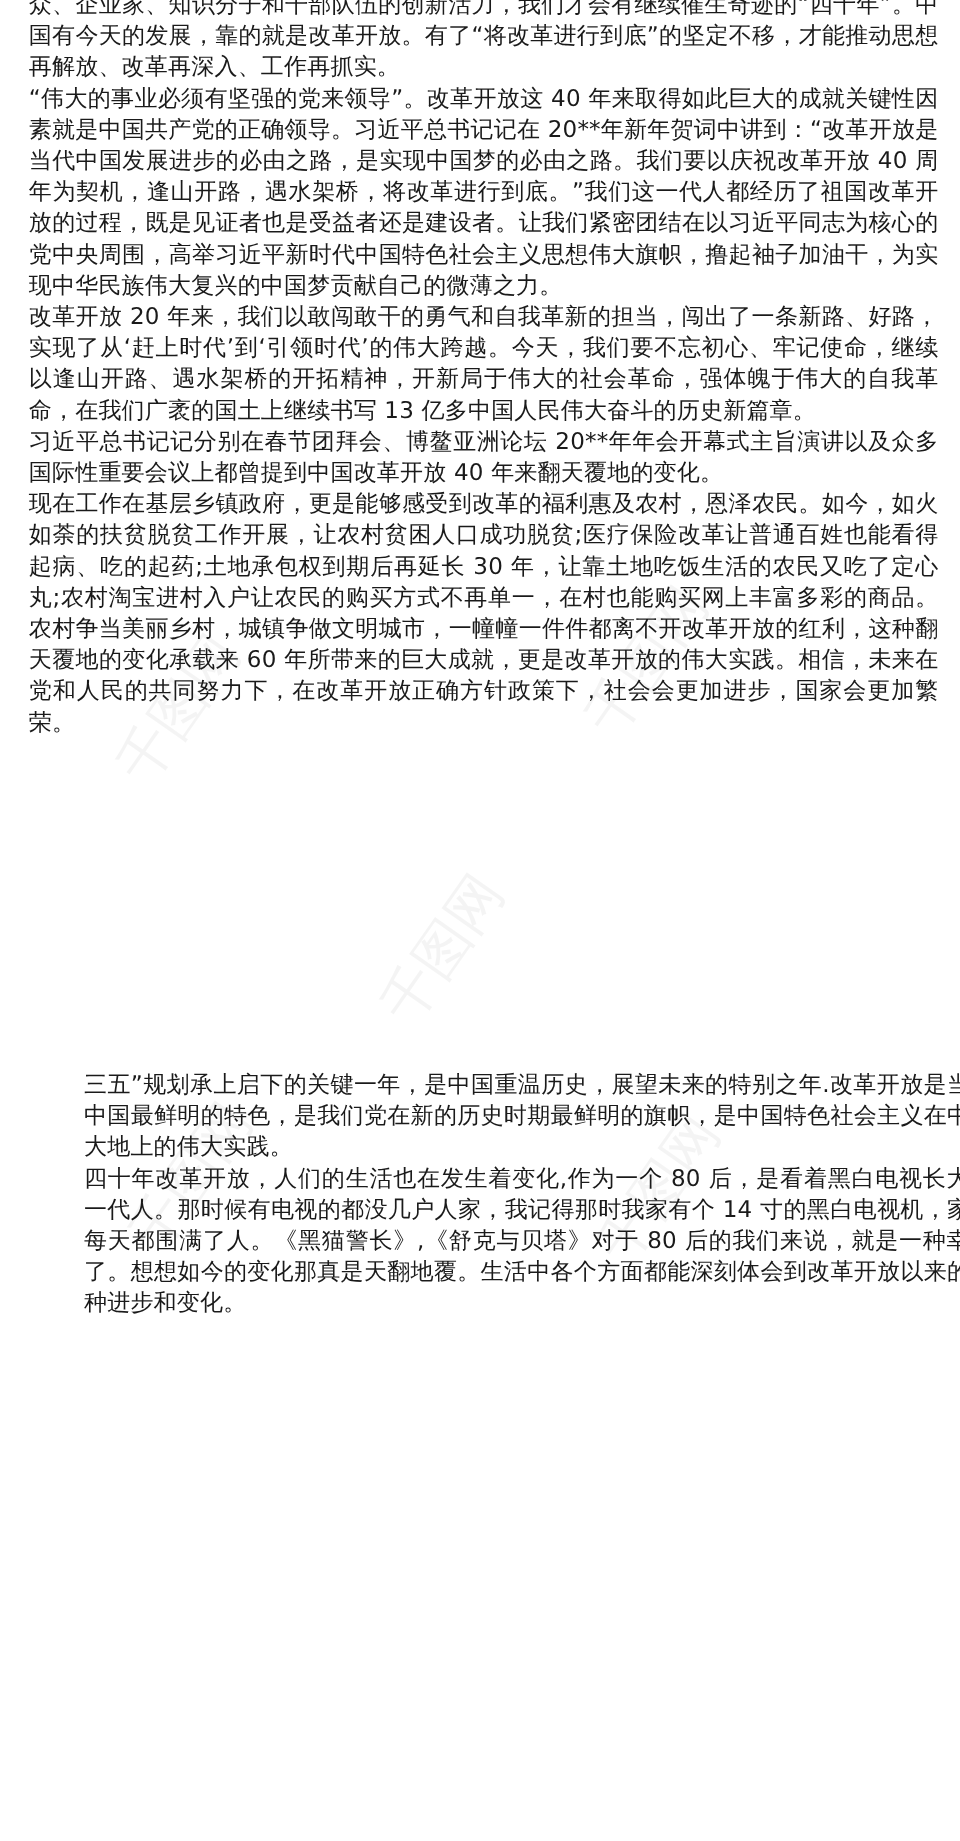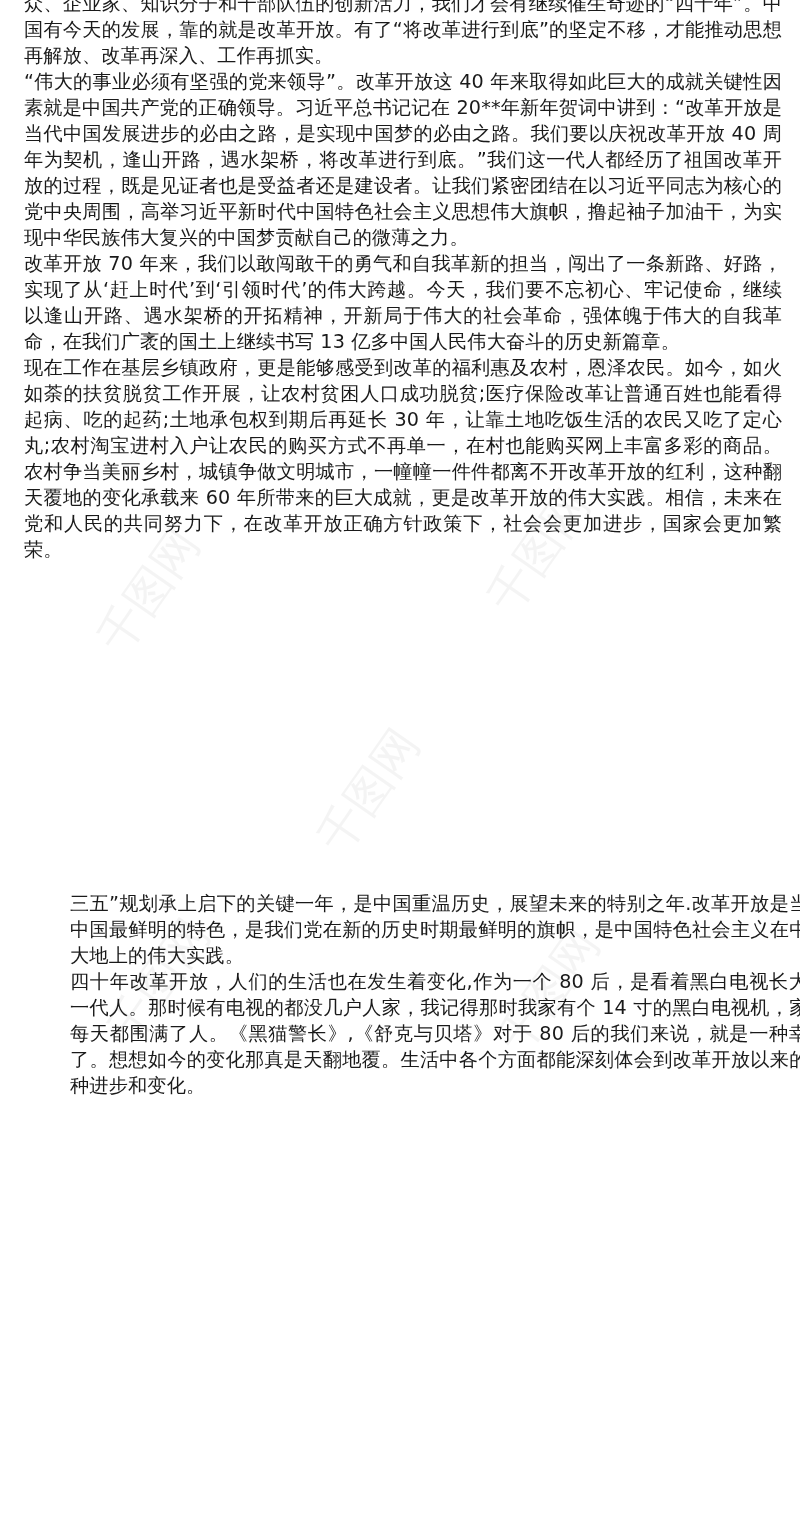--- a/index.html
+++ b/index.html
@@ -42,20 +42,21 @@
 
 <div class="watermark" style="left:470px; top:520px;">千图网</div>
 <div class="watermark" style="left:80px; top:560px;">千图网</div>
 <div class="watermark" style="left:300px; top:760px;">千图网</div>
 <div class="watermark" style="left:90px; top:950px;">千图网</div>
 <div class="watermark" style="left:480px; top:960px;">千图网</div>
 
 <div class="page page-1">
   <p class="para">众、企业家、知识分子和干部队伍的创新活力，我们才会有继续催生奇迹的“四十年”。中国有今天的发展，靠的就是改革开放。有了“将改革进行到底”的坚定不移，才能推动思想再解放、改革再深入、工作再抓实。</p>
   <p class="para">“伟大的事业必须有坚强的党来领导”。改革开放这 40 年来取得如此巨大的成就关键性因素就是中国共产党的正确领导。习近平总书记记在 20**年新年贺词中讲到：“改革开放是当代中国发展进步的必由之路，是实现中国梦的必由之路。我们要以庆祝改革开放 40 周年为契机，逢山开路，遇水架桥，将改革进行到底。”我们这一代人都经历了祖国改革开放的过程，既是见证者也是受益者还是建设者。让我们紧密团结在以习近平同志为核心的党中央周围，高举习近平新时代中国特色社会主义思想伟大旗帜，撸起袖子加油干，为实现中华民族伟大复兴的中国梦贡献自己的微薄之力。</p>
-  <p class="para">改革开放 70 年来，我们以敢闯敢干的勇气和自我革新的担当，闯出了一条新路、好路，实现了从‘赶上时代’到‘引领时代’的伟大跨越。今天，我们要不忘初心、牢记使命，继续以逢山开路、遇水架桥的开拓精神，开新局于伟大的社会革命，强体魄于伟大的自我革命，在我们广袤的国土上继续书写 13 亿多中国人民伟大奋斗的历史新篇章。</p>
+  <p class="para">改革开放 20 年来，我们以敢闯敢干的勇气和自我革新的担当，闯出了一条新路、好路，实现了从‘赶上时代’到‘引领时代’的伟大跨越。今天，我们要不忘初心、牢记使命，继续以逢山开路、遇水架桥的开拓精神，开新局于伟大的社会革命，强体魄于伟大的自我革命，在我们广袤的国土上继续书写 13 亿多中国人民伟大奋斗的历史新篇章。</p>
+  <p class="para">习近平总书记记分别在春节团拜会、博鳌亚洲论坛 20**年年会开幕式主旨演讲以及众多国际性重要会议上都曾提到中国改革开放 40 年来翻天覆地的变化。</p>
   <p class="para">现在工作在基层乡镇政府，更是能够感受到改革的福利惠及农村，恩泽农民。如今，如火如荼的扶贫脱贫工作开展，让农村贫困人口成功脱贫;医疗保险改革让普通百姓也能看得起病、吃的起药;土地承包权到期后再延长 30 年，让靠土地吃饭生活的农民又吃了定心丸;农村淘宝进村入户让农民的购买方式不再单一，在村也能购买网上丰富多彩的商品。农村争当美丽乡村，城镇争做文明城市，一幢幢一件件都离不开改革开放的红利，这种翻天覆地的变化承载来 60 年所带来的巨大成就，更是改革开放的伟大实践。相信，未来在党和人民的共同努力下，在改革开放正确方针政策下，社会会更加进步，国家会更加繁荣。</p>
 </div>
 
 <div class="page page-2">
   <p class="para">三五”规划承上启下的关键一年，是中国重温历史，展望未来的特别之年.改革开放是当代中国最鲜明的特色，是我们党在新的历史时期最鲜明的旗帜，是中国特色社会主义在中国大地上的伟大实践。</p>
   <p class="para">四十年改革开放，人们的生活也在发生着变化,作为一个 80 后，是看着黑白电视长大的一代人。那时候有电视的都没几户人家，我记得那时我家有个 14 寸的黑白电视机，家里每天都围满了人。《黑猫警长》,《舒克与贝塔》对于 80 后的我们来说，就是一种幸福了。想想如今的变化那真是天翻地覆。生活中各个方面都能深刻体会到改革开放以来的各种进步和变化。</p>
 </div>
 
 </body></html>

